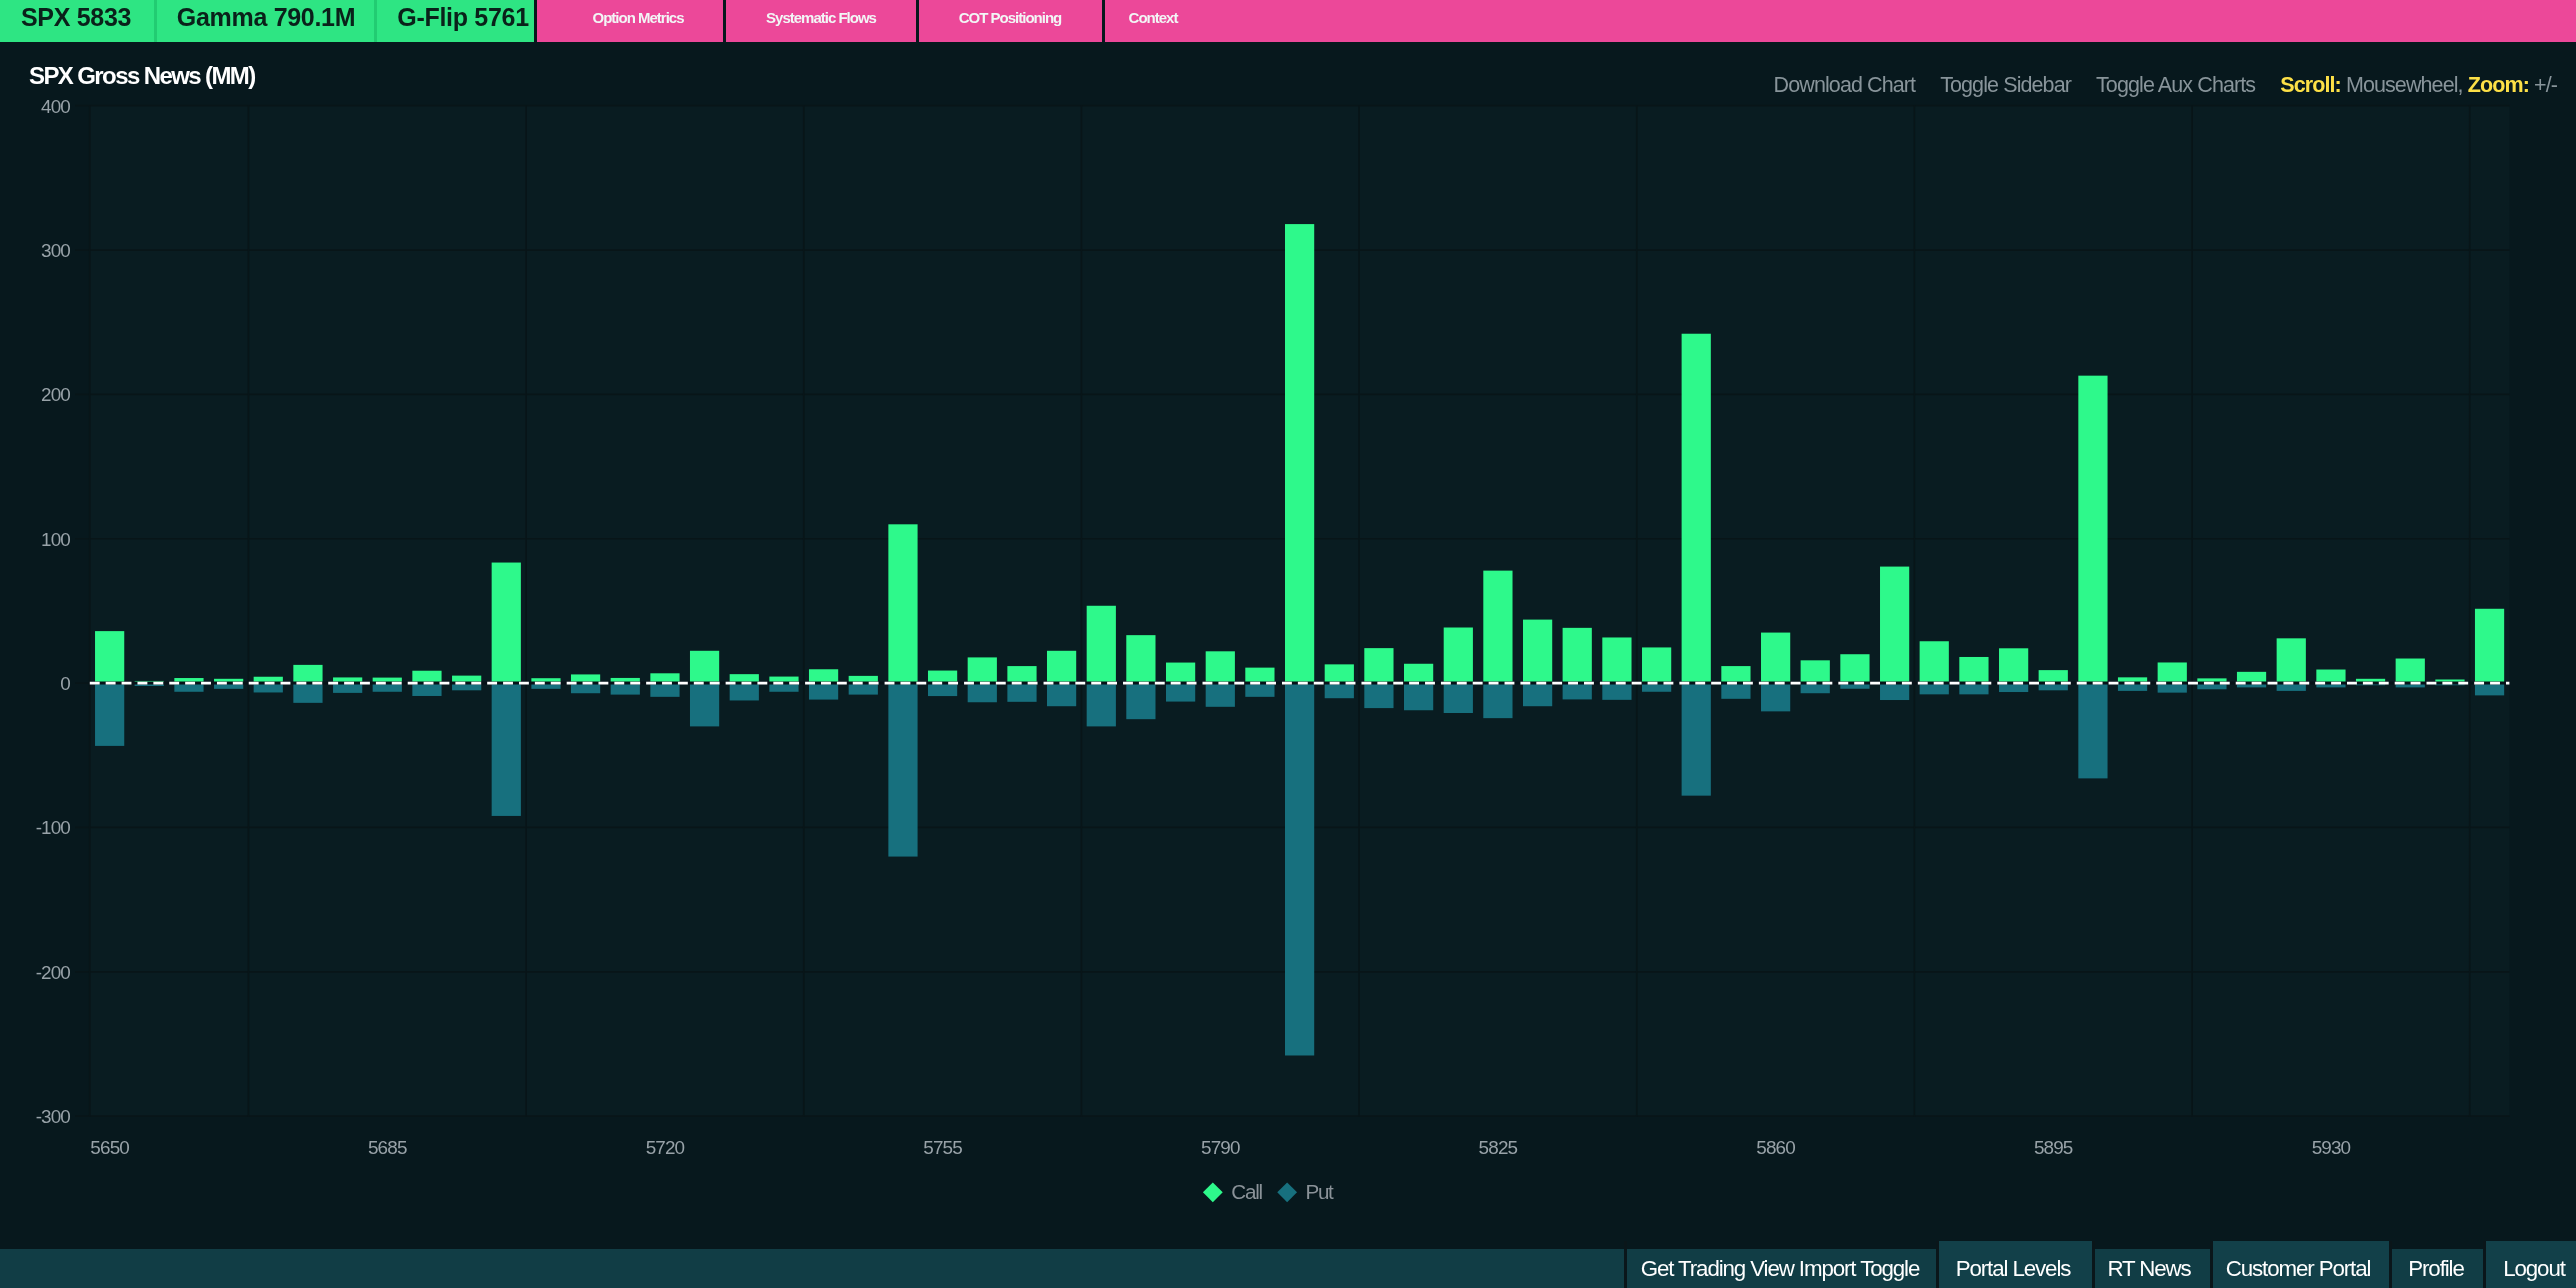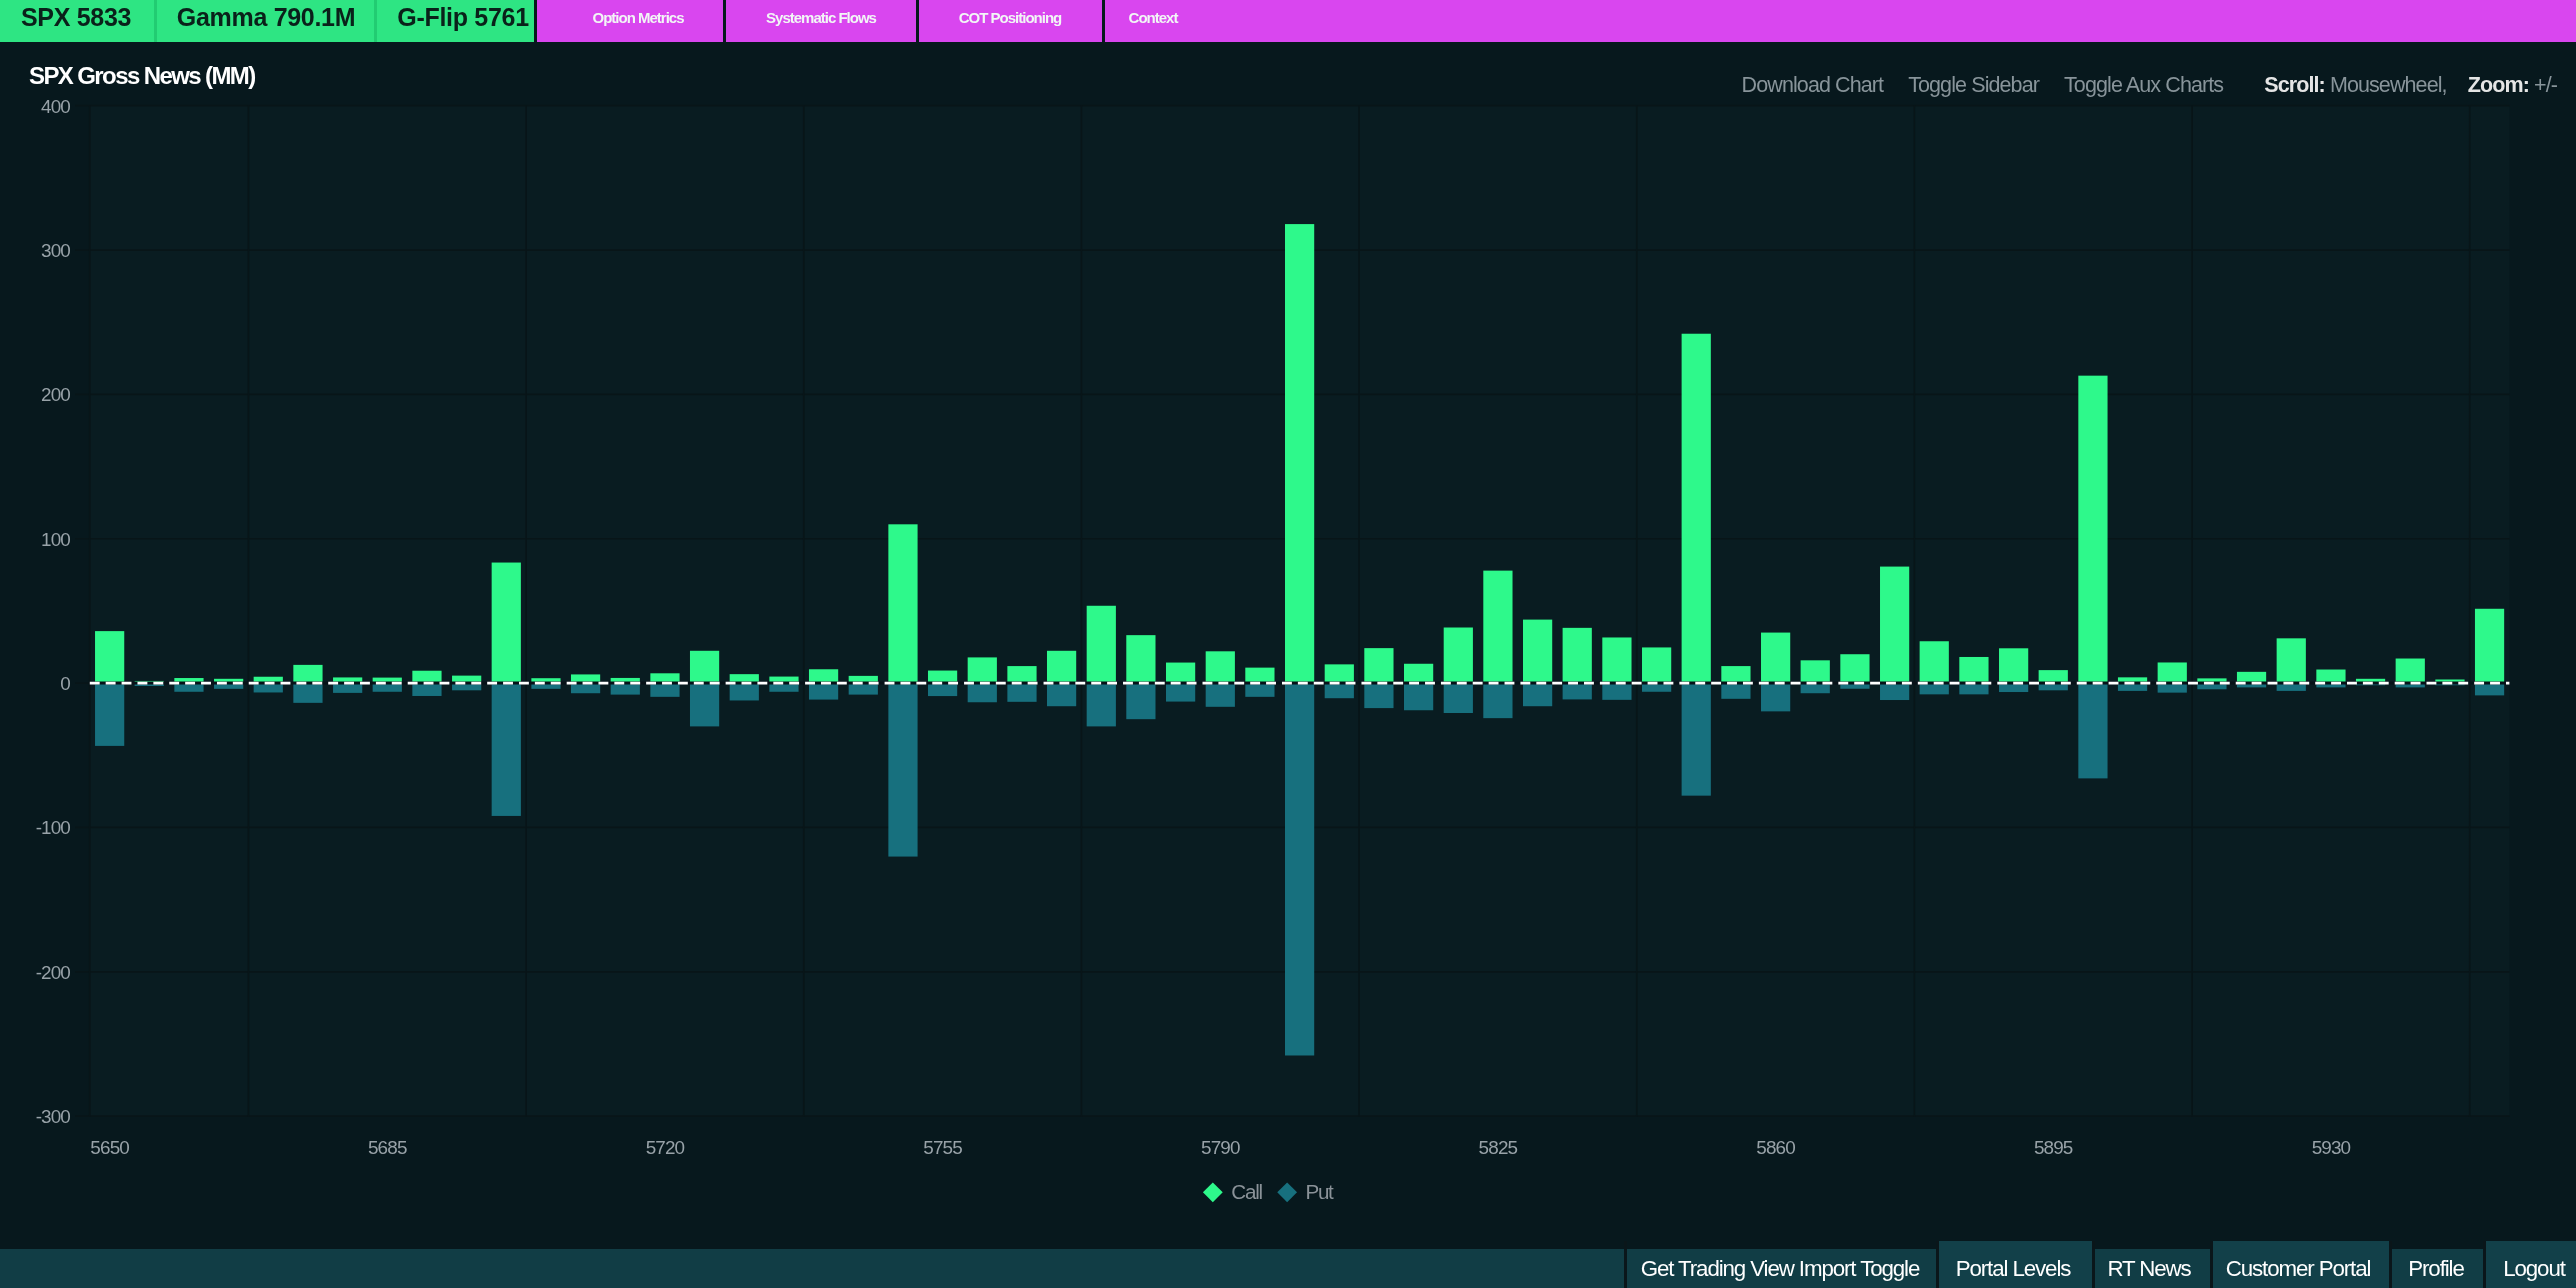--- a/index.html
+++ b/index.html
@@ -1,29 +1,29 @@
 <!DOCTYPE html>
 <html style="font-size:13.8px"><head>
 <meta charset="utf-8">
 <style>
   * { margin:0; padding:0; box-sizing:border-box; }
   html,body { width:2576px; height:1288px; overflow:hidden; background:#07181d;
     font-family:"Liberation Sans", sans-serif; }
   #page { position:relative; width:2576px; height:1288px; }
-  #nav { position:absolute; left:0; top:0; width:100%; height:42px; background:#d946ef;text-decoration:underline; }
+  #nav { position:absolute; left:0; top:0; width:100%; height:42px; background:#ec4899;text-decoration:underline; }
   .gt, .dt { position:absolute; top:0; height:42px; line-height:35px; white-space:nowrap;
      transform:translateX(-50%); }
   .gt { color:#0a211a; font-weight:bold; font-size:25px; letter-spacing:-0.3px; }
   .dt { color:#f2f6f6; font-weight:600; font-size:15px; letter-spacing:-1px; }
   #title { position:absolute; left:29px; top:62px; color:#fff; font-size:24px; font-weight:bold;
      letter-spacing:-1.6px; white-space:nowrap; }
   #controls { position:absolute; right:19px; top:73px; font-size:21.5px; color:#88949a;
      letter-spacing:-0.9px; white-space:nowrap; }
   #controls span.item { margin-left:25px; }
-  #controls b { color:#e5e5e5;margin-left:16px; }
+  #controls b { color:#fde047; }
   #fbar { position:absolute; left:0; top:1249px; width:100%; height:40px; background:#113d45; }
   .fc { position:absolute; top:1249px; height:40px; line-height:40px; color:#fff; font-size:22.3px;
      letter-spacing:-1.1px; white-space:nowrap; transform:translateX(-50%); }
 </style>
 </head>
 <body>
 <div id="page">
 <svg width="2576" height="1288" viewBox="0 0 2997 1499" xmlns="http://www.w3.org/2000/svg" style="position:absolute;left:0;top:0">
 <rect x="104.0" y="123.0" width="2816.0" height="1176.0" fill="#091c21"></rect>
 <line x1="87" y1="123.0" x2="2920.0" y2="123.0" stroke="#081518" stroke-width="2"></line>

